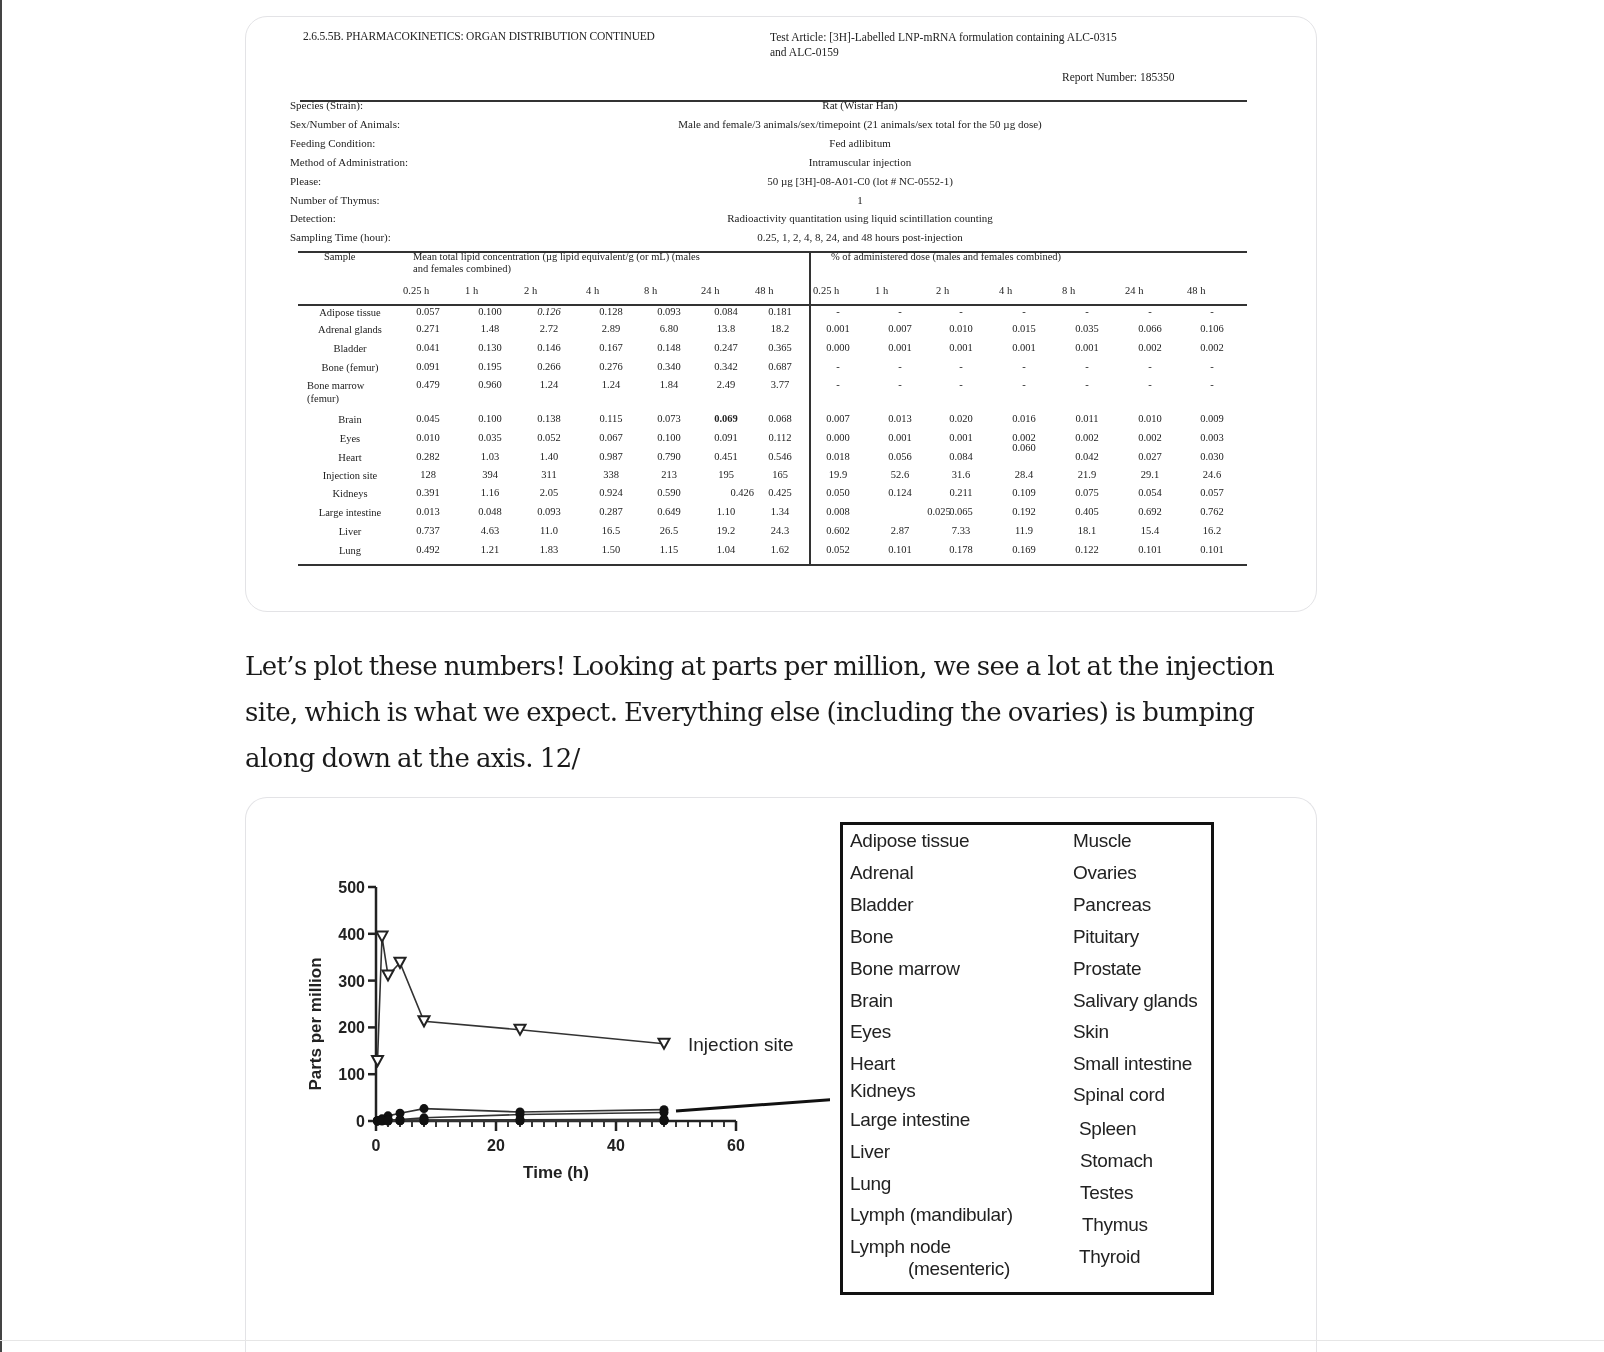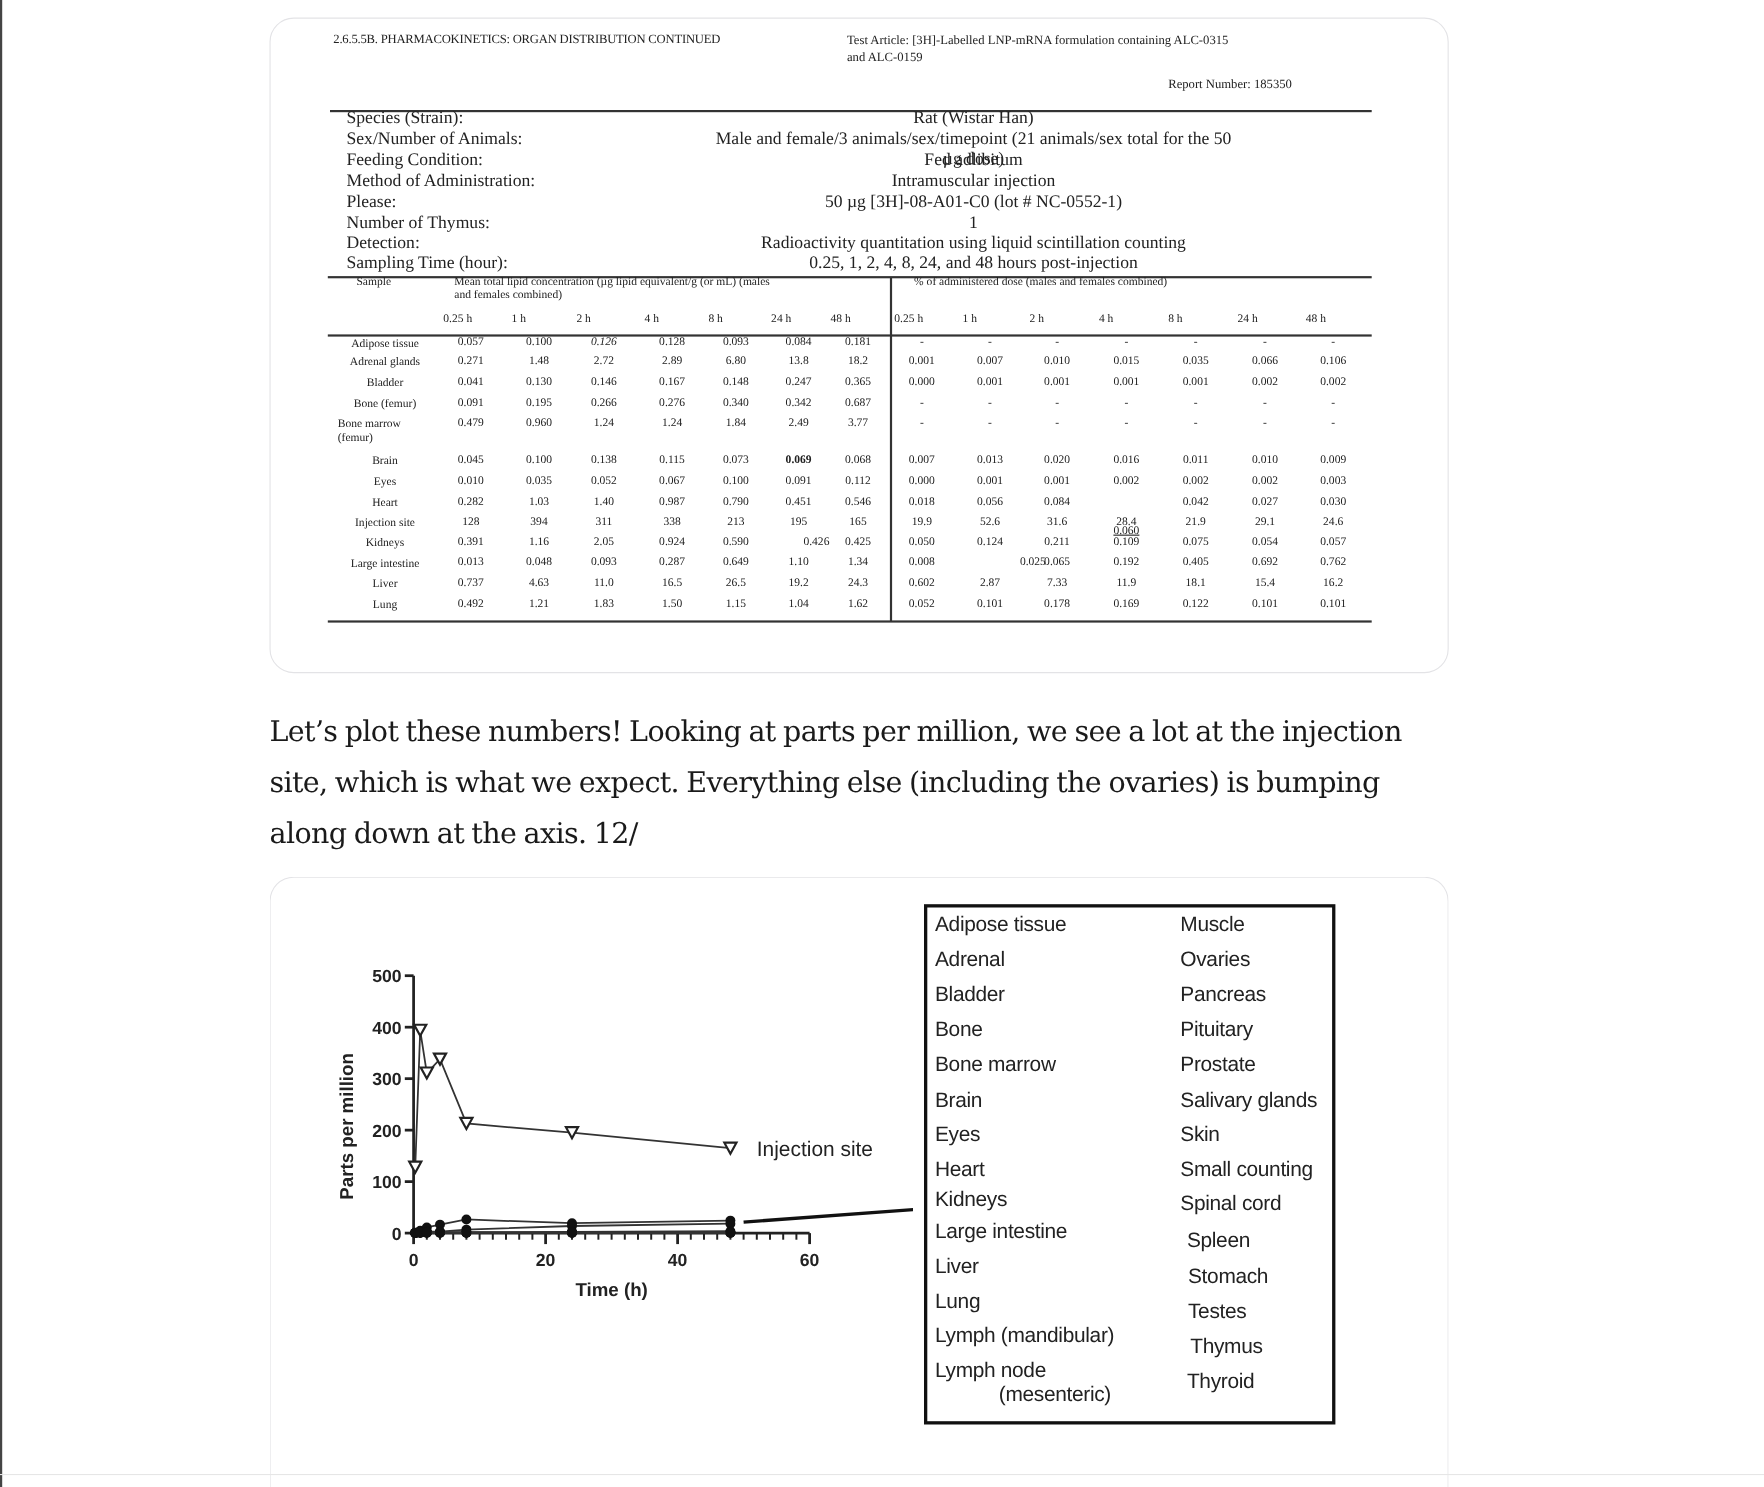--- a/index.html
+++ b/index.html
@@ -12,21 +12,21 @@
   #card-chart { top: 797px; height: 560px; border-bottom: none; border-bottom-left-radius: 0; border-bottom-right-radius: 0; }
 
   
   .doc { position: absolute; font-family: "Liberation Serif", serif; color: #222; }
   .doc-title { left: 303px; top: 30px; font-size: 11.5px; letter-spacing: -0.2px; }
   .doc-article { left: 770px; top: 30px; font-size: 11.5px; line-height: 15px; width: 420px; }
   .doc-report { left: 1062px; top: 71px; font-size: 11.5px; }
 
   .hr { position: absolute; background: #333; }
 
-  .meta-row { position: absolute; left: 315px; width: 945px; height: 19px; font-size: 16px; }
+  .meta-row { position: absolute; left: 290px; width: 945px; height: 19px; font-size: 11px; }
   .meta-label { position: absolute; left: 0; top: 0; }
   .meta-value { position: absolute; left: 330px; width: 480px; text-align: center; top: 0; }
 
   
   .th { position: absolute; font-size: 10.5px; color: #222; }
   .col-head { position: absolute; font-size: 10.5px; text-align: left; width: 50px; }
   .cell { position: absolute; font-size: 10.5px; text-align: center; width: 56px; }
   .rowlabel { position: absolute; font-size: 10.5px; text-align: center; width: 100px; left: 300px; line-height: 13px; }
   .vline { position: absolute; left: 809px; top: 252px; width: 1.5px; height: 313px; background: #333; }
 
@@ -262,21 +262,21 @@
       <div class="cell" style="left: 400px; top: 451px;">0.282</div>
       <div class="cell" style="left: 462px; top: 451px;">1.03</div>
       <div class="cell" style="left: 521px; top: 451px;">1.40</div>
       <div class="cell" style="left: 583px; top: 451px;">0.987</div>
       <div class="cell" style="left: 641px; top: 451px;">0.790</div>
       <div class="cell" style="left: 698px; top: 451px;">0.451</div>
       <div class="cell" style="left: 752px; top: 451px;">0.546</div>
       <div class="cell" style="left: 810px; top: 451px;">0.018</div>
       <div class="cell" style="left: 872px; top: 451px;">0.056</div>
       <div class="cell" style="left: 933px; top: 451px;">0.084</div>
-      <div class="cell" style="left: 996px; top: 477px; text-decoration: underline;">0.060</div>
+      <div class="cell" style="left: 996px; top: 442px;">0.060</div>
       <div class="cell" style="left: 1059px; top: 451px;">0.042</div>
       <div class="cell" style="left: 1122px; top: 451px;">0.027</div>
       <div class="cell" style="left: 1184px; top: 451px;">0.030</div>
     </div>
     <div>
       <div class="rowlabel" style="top: 469px;">
         <div>Injection site</div>
       </div>
       <div class="cell" style="left: 400px; top: 469px;">128</div>
       <div class="cell" style="left: 462px; top: 469px;">394</div>
@@ -534,21 +534,21 @@
     <div class="legend-item" style="left: 850px; top: 1204px;">Lymph (mandibular)</div>
     <div class="legend-item" style="left: 850px; top: 1236px;">Lymph node</div>
     <div class="legend-item" style="left: 908px; top: 1258px;">(mesenteric)</div>
     <div class="legend-item" style="left: 1073px; top: 830px;">Muscle</div>
     <div class="legend-item" style="left: 1073px; top: 862px;">Ovaries</div>
     <div class="legend-item" style="left: 1073px; top: 894px;">Pancreas</div>
     <div class="legend-item" style="left: 1073px; top: 926px;">Pituitary</div>
     <div class="legend-item" style="left: 1073px; top: 958px;">Prostate</div>
     <div class="legend-item" style="left: 1073px; top: 990px;">Salivary glands</div>
     <div class="legend-item" style="left: 1073px; top: 1021px;">Skin</div>
-    <div class="legend-item" style="left: 1073px; top: 1053px;">Small counting</div>
+    <div class="legend-item" style="left: 1073px; top: 1053px;">Small intestine</div>
     <div class="legend-item" style="left: 1073px; top: 1084px;">Spinal cord</div>
     <div class="legend-item" style="left: 1079px; top: 1118px;">Spleen</div>
     <div class="legend-item" style="left: 1080px; top: 1150px;">Stomach</div>
     <div class="legend-item" style="left: 1080px; top: 1182px;">Testes</div>
     <div class="legend-item" style="left: 1082px; top: 1214px;">Thymus</div>
     <div class="legend-item" style="left: 1079px; top: 1246px;">Thyroid</div>
   </div>
 
 <div class="bottom-rule"></div>
 

